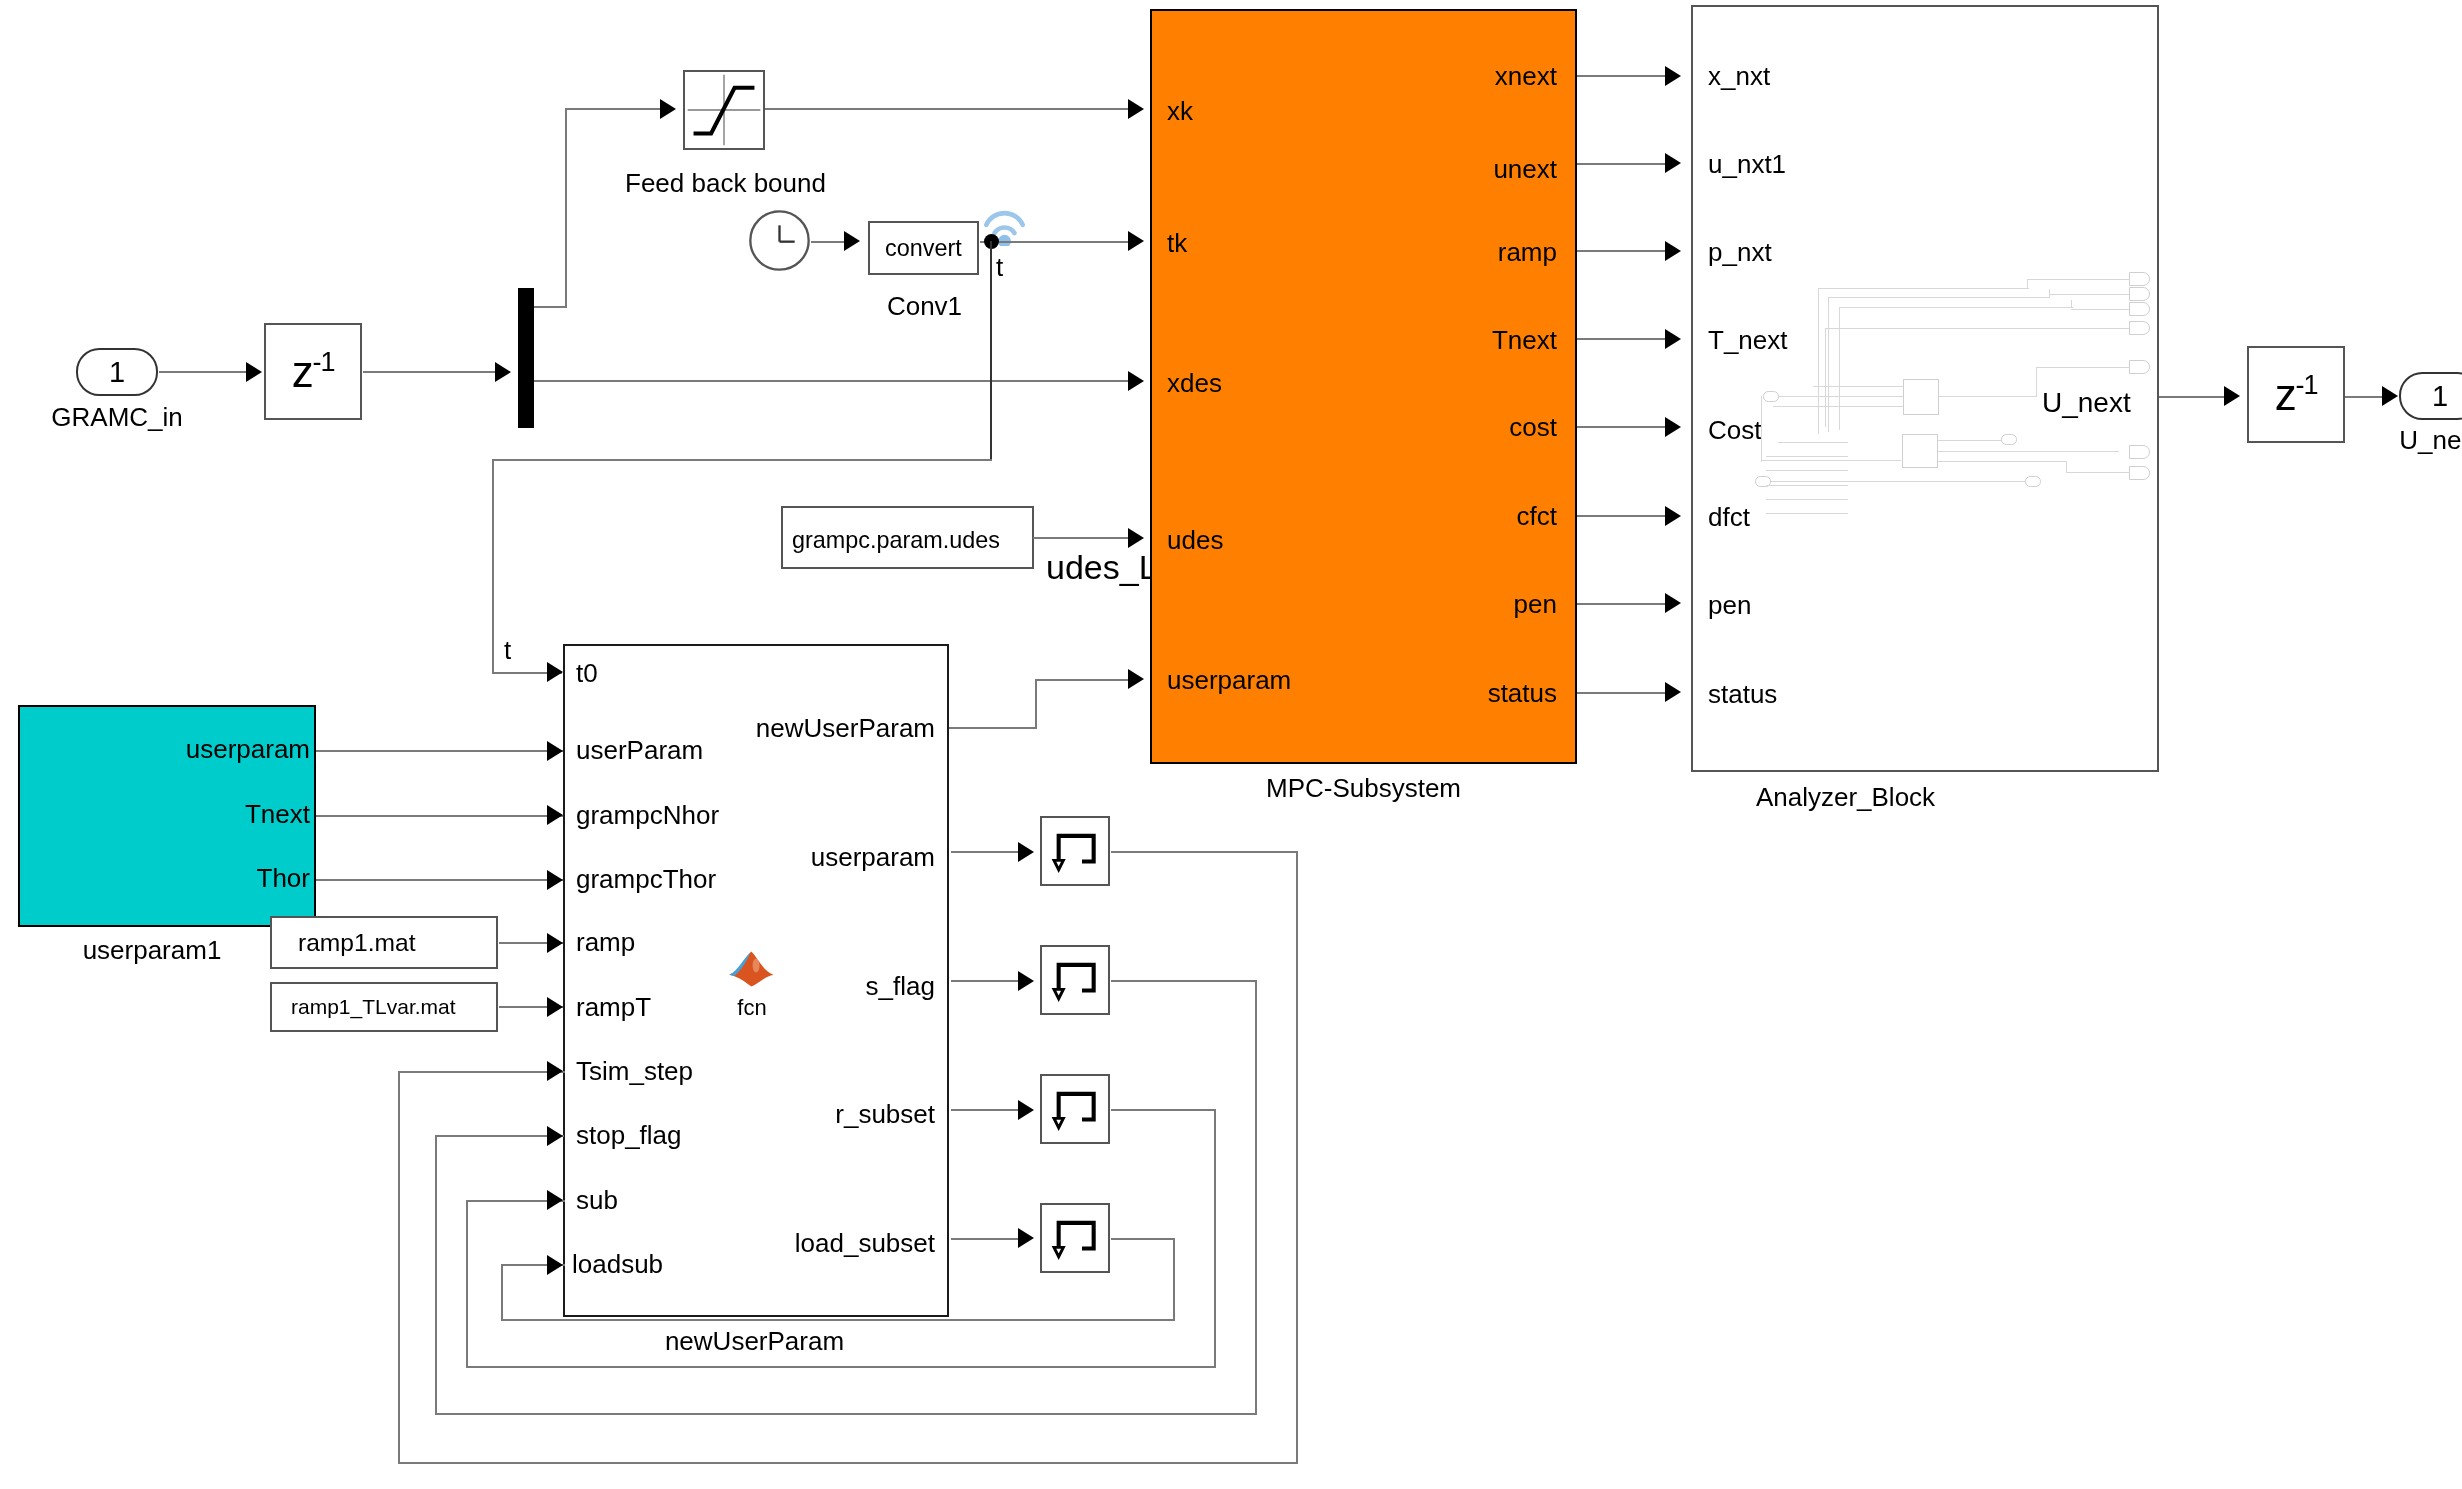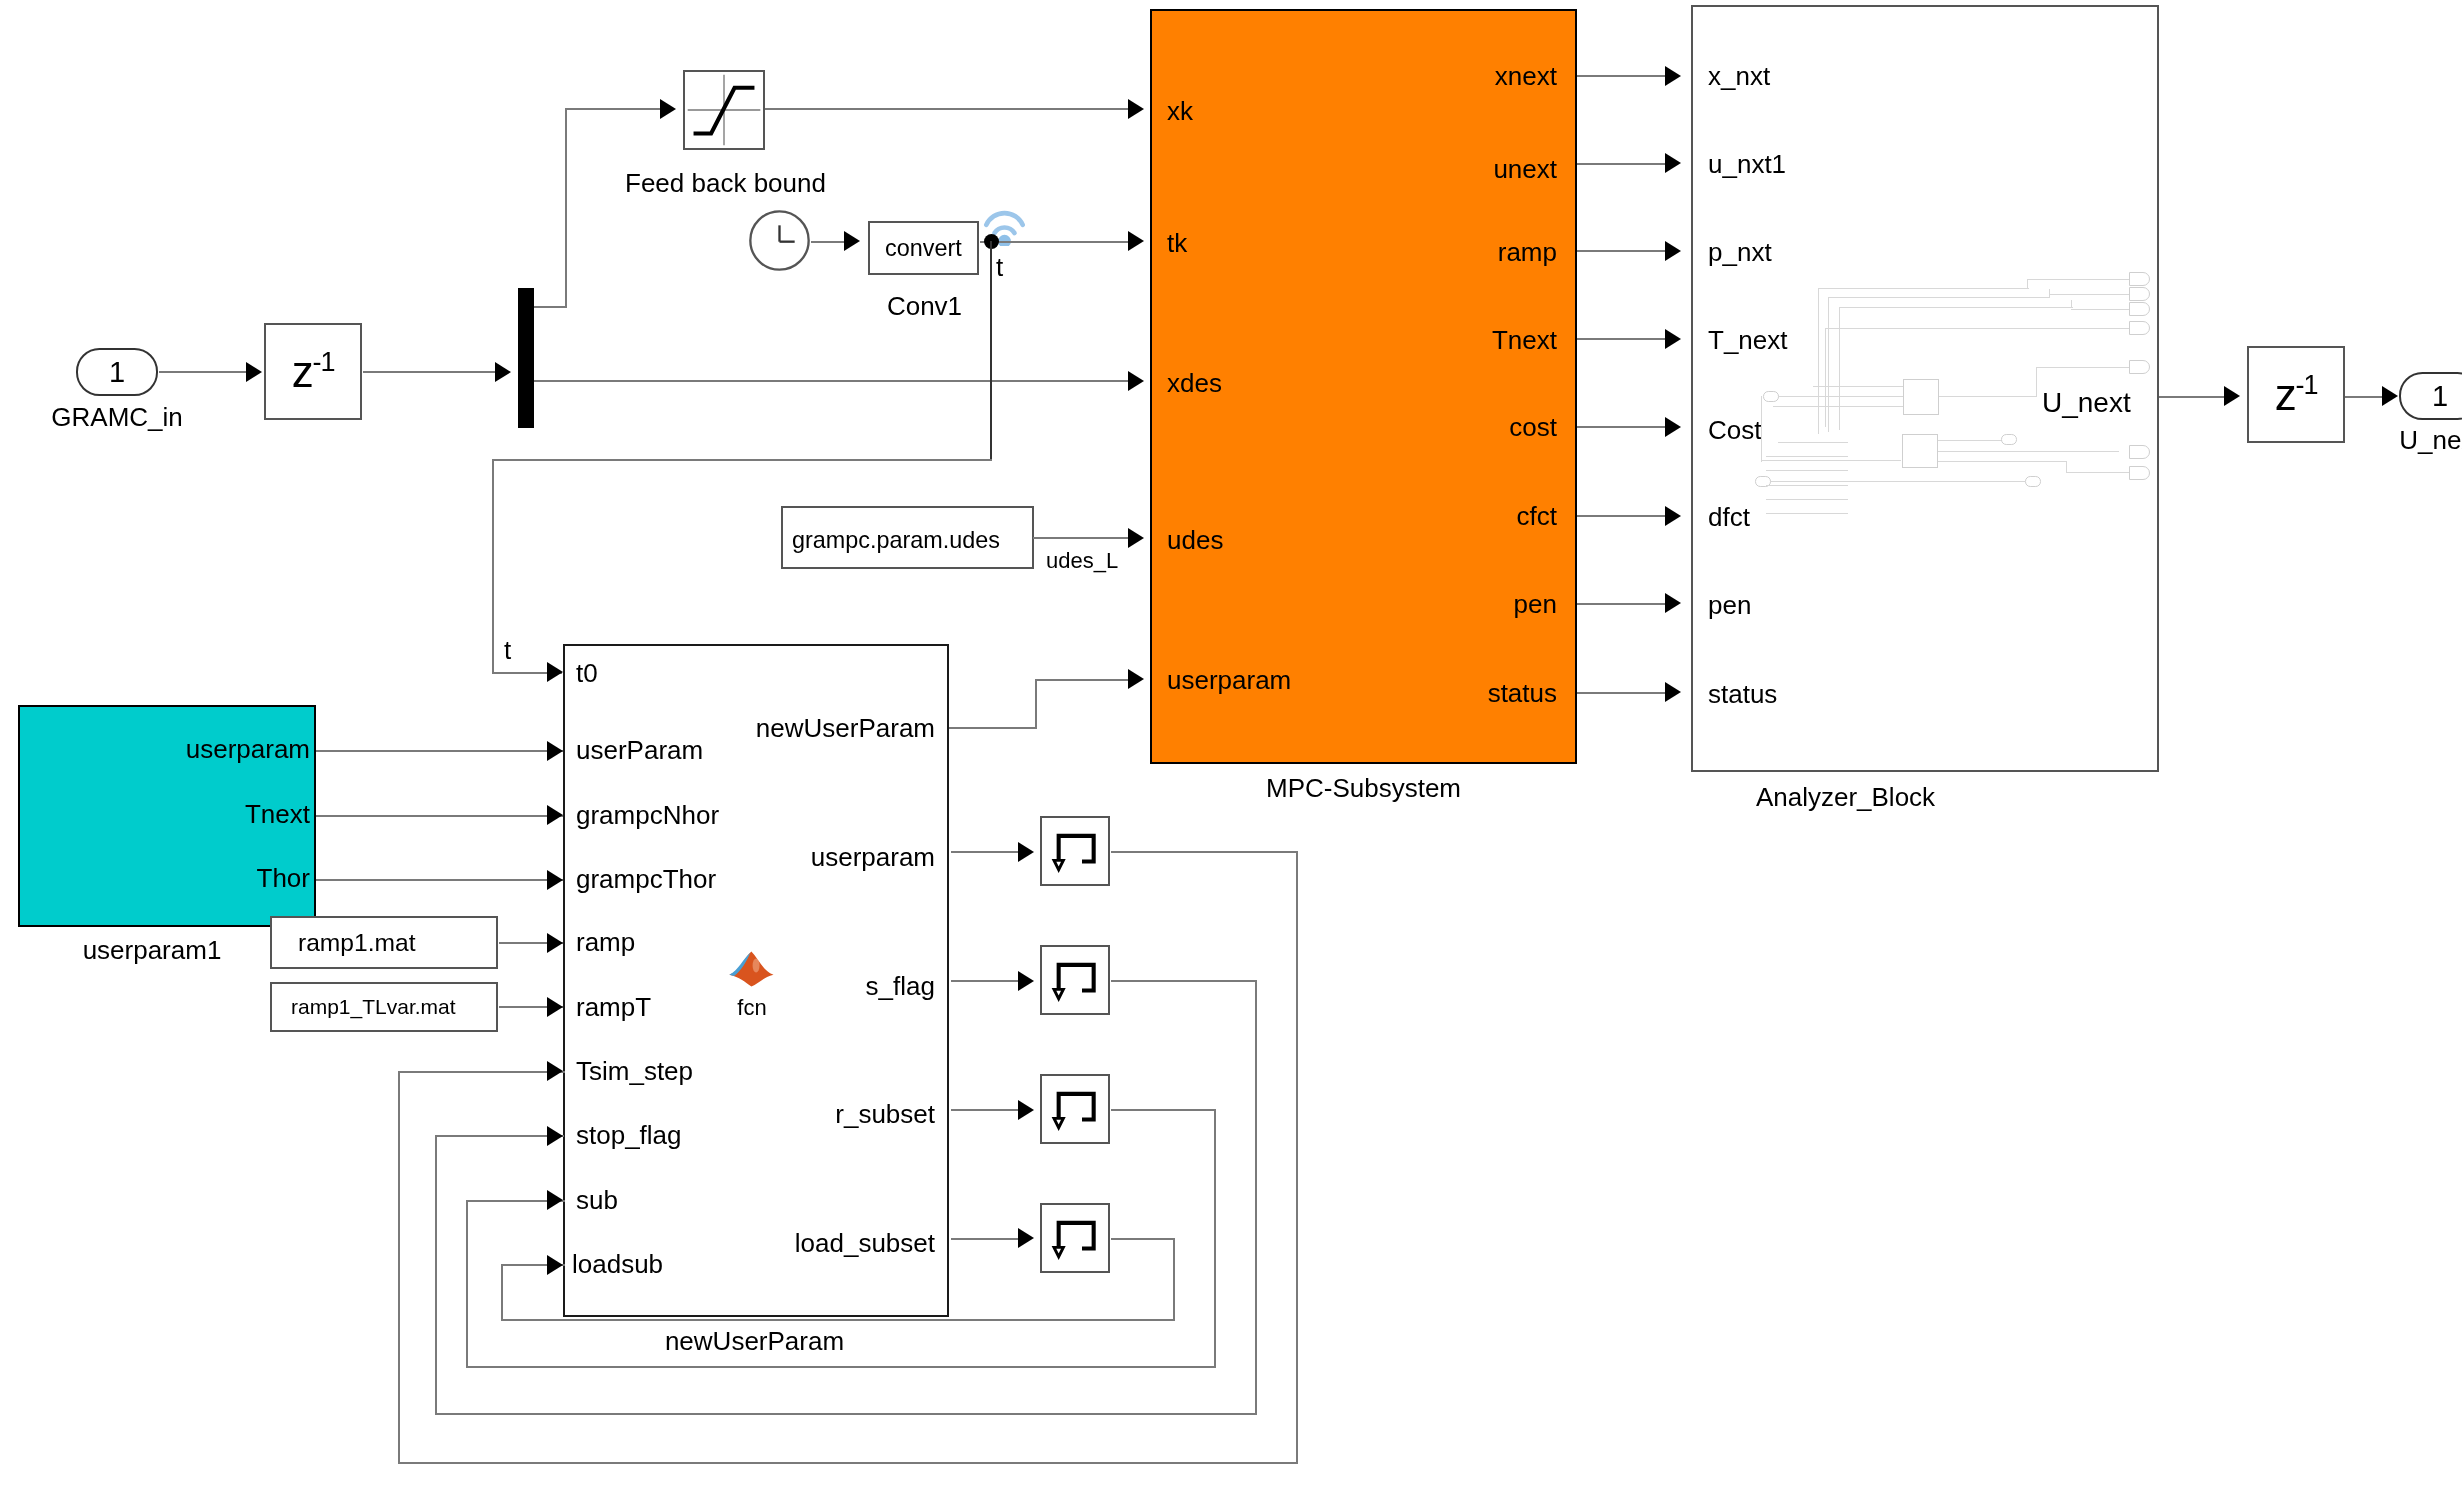--- a/index.html
+++ b/index.html
@@ -119,21 +119,21 @@
   <div class="wire h" style="left:492px;top:672px;width:70px;"></div>
   <div class="arrow" style="left:547px;top:662px;"></div>
   <div class="lbl" style="left:504px;top:637px;font-size:26px;">t</div>
 
   <div class="convtxt" style="left:996px;top:252px;font-size:26px;">t</div>
 
   <div class="blk thin" style="left:781px;top:506px;width:253px;height:63px;"></div>
   <div class="convtxt" style="left:792px;top:527px;font-size:23.4px;">grampc.param.udes</div>
   <div class="wire h" style="left:1033px;top:537px;width:102px;"></div>
   <div class="arrow" style="left:1128px;top:528px;"></div>
-  <div class="lbl" style="left:1046px;top:550px;font-size:22px;">udes_L</div>
+  <div class="lbl" style="left:1046px;top:550px;font-size:34px;">udes_L</div>
 
   <div class="blk orange" style="left:1150px;top:8.8px;width:427px;height:755px;"></div>
   <div class="caption" style="left:1194px;top:775px;width:339px;">MPC-Subsystem</div>
 
   <div class="port inp" style="left:1167px;top:98px;">xk</div>
   <div class="port inp" style="left:1167px;top:230px;">tk</div>
   <div class="port inp" style="left:1167px;top:370px;">xdes</div>
   <div class="port inp" style="left:1167px;top:527px;">udes</div>
   <div class="port inp" style="left:1167px;top:667px;">userparam</div>
 

